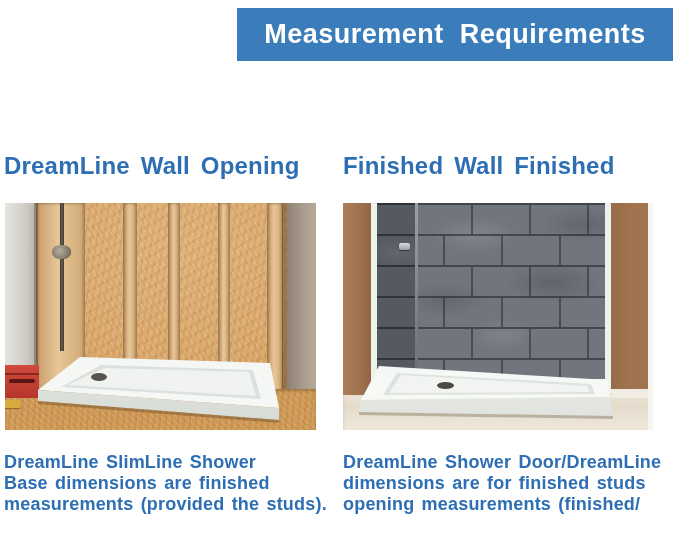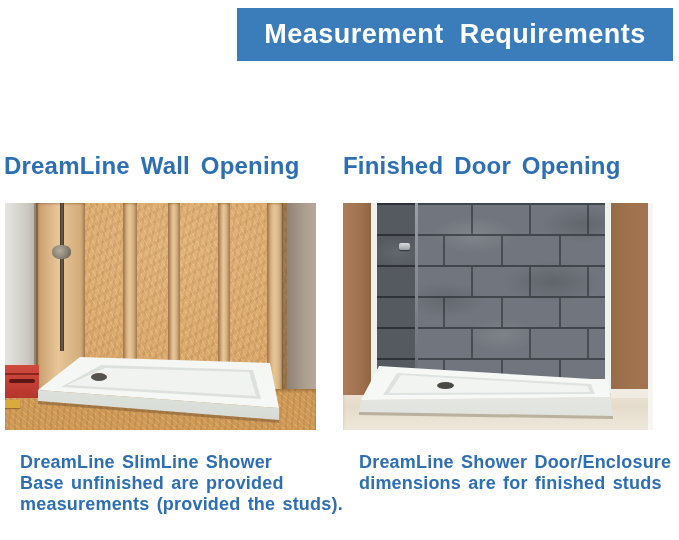--- a/index.html
+++ b/index.html
@@ -23,21 +23,21 @@
   }
   .col-heading.left{left:4px;}
   .col-heading.right{left:343px;}
   
   .caption{
     position:absolute;top:452px;color:#2e6fb3;font-size:18px;font-weight:bold;
     line-height:21px;letter-spacing:.2px;word-spacing:2px;
   }
   .caption.left{left:4px;width:335px;}
   .caption.right{left:343px;width:335px;}
-  .caption-line{white-space:nowrap;margin-left:16px;}
+  .caption-line{white-space:nowrap;}
   
   .photo{position:absolute;top:203px;height:227px;overflow:hidden;}
   .photo.left{left:5px;width:311px;}
   .photo.right{left:343px;width:310px;}
   .abs{position:absolute;}
   .poly{position:absolute;inset:0;}
   
   .lp-osb{
     inset:0;background-color:#d7a263;
     background-image:
@@ -122,21 +122,21 @@
 </head>
 <body>
 
 <div class="canvas">
 
   <div class="banner">
     <span class="banner-title">Measurement Requirements</span>
   </div>
 
   <div class="col-heading left">DreamLine Wall Opening</div>
-  <div class="col-heading right">Finished Door Opening</div>
+  <div class="col-heading right">Finished Wall Finished</div>
 
   <div class="photo left">
     <div class="poly lp-osb"></div>
     <div class="abs lp-stud lp-grain lp-stud-corner"></div>
     <div class="abs lp-stud lp-stud2"></div>
     <div class="abs lp-stud lp-stud3"></div>
     <div class="abs lp-stud lp-stud4"></div>
     <div class="abs lp-stud lp-stud5"></div>
     <div class="abs lp-pipe"></div>
     <div class="abs lp-valve"></div>
@@ -192,21 +192,22 @@
     <div class="poly rp-base-top"></div>
     <div class="poly rp-base-recess"></div>
     <div class="poly rp-base-recess-inner"></div>
     <div class="abs rp-drain"></div>
     <div class="poly rp-base-front"></div>
     <div class="poly rp-base-frontshadow"></div>
   </div>
 
   <div class="caption left">
     <div class="caption-line">DreamLine SlimLine Shower</div>
-    <div class="caption-line">Base unfinished are provided</div>
+    <div class="caption-line">Base dimensions are finished</div>
     <div class="caption-line">measurements (provided the studs).</div>
   </div>
   <div class="caption right">
-    <div class="caption-line">DreamLine Shower Door/Enclosure</div>
+    <div class="caption-line">DreamLine Shower Door/DreamLine</div>
     <div class="caption-line">dimensions are for finished studs</div>
+    <div class="caption-line">opening measurements (finished/</div>
   </div>
 
 </div>
 
 </body></html>

